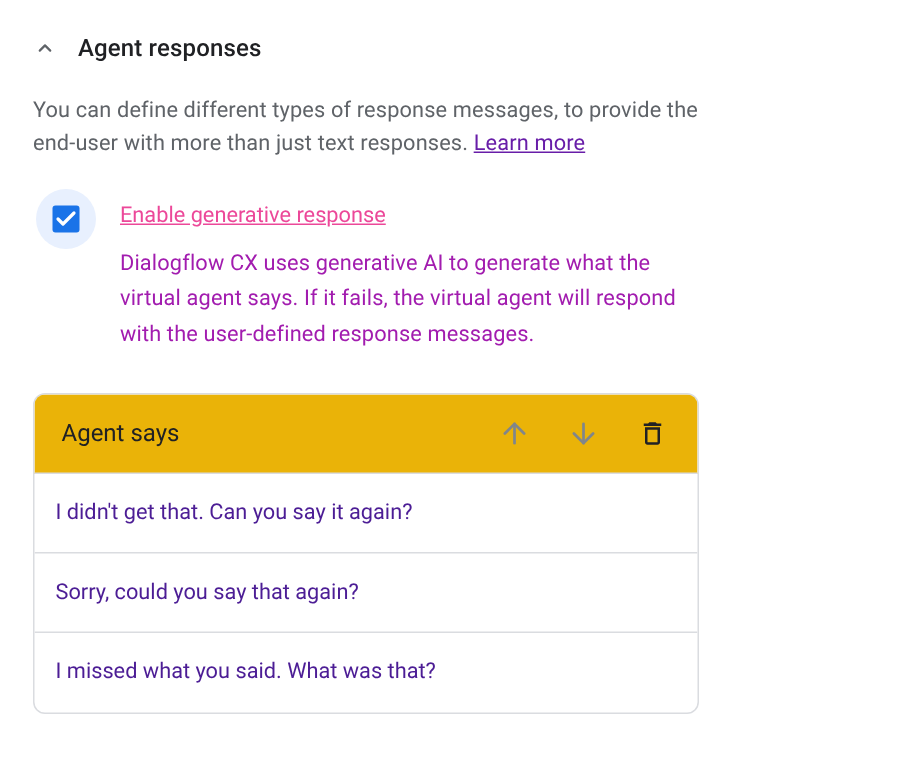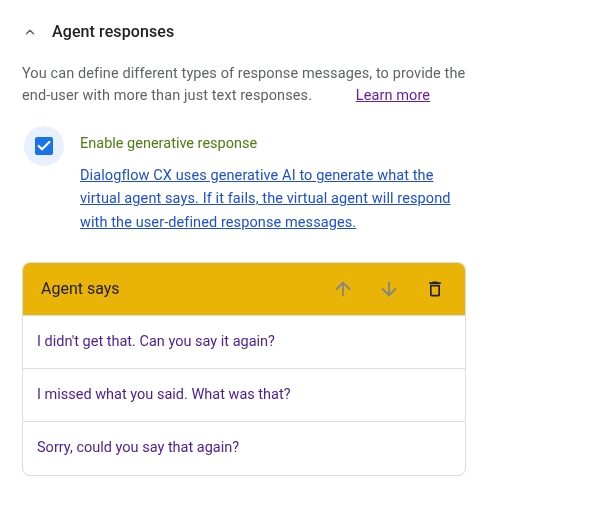--- a/index.html
+++ b/index.html
@@ -39,21 +39,20 @@
     font-size: 14.5px;
     line-height: 1.55;
     color: #5f6368;
     margin-bottom: 26px;
     letter-spacing: 0.1px;
   }
   .learn-more {
     color: #681da8;
     text-decoration: underline;
     cursor: pointer;
-    margin-left: 40px;
   }
   .toggle-row {
     display: flex;
     align-items: flex-start;
     gap: 16px;
     margin-bottom: 28px;
   }
   .checkbox-halo {
     width: 40px;
     height: 40px;
@@ -74,30 +73,30 @@
     background: #1a73e8;
     display: flex;
     align-items: center;
     justify-content: center;
   }
   .toggle-text {
     flex: 1;
   }
   .toggle-label {
     font-size: 14.5px;
-    color: #4d7c0f;
+    color: #ec4899;
     margin-bottom: 10px;
     line-height: 1.4;
+    text-decoration: underline;
   }
   .toggle-desc {
     font-size: 14.5px;
-    color: #1d4ed8;
+    color: #a21caf;
     line-height: 1.6;
     letter-spacing: 0.1px;
-    text-decoration: underline;
   }
   .card {
     border: 1px solid #dadce0;
     border-radius: 8px;
     overflow: hidden;
   }
   .card-header {
     display: flex;
     align-items: center;
     padding: 14px 18px;
@@ -184,18 +183,18 @@
         </div>
         <div class="icon-btn">
           <svg width="20" height="20" viewBox="0 0 24 24" fill="#202124">
             <path d="M6 19c0 1.1.9 2 2 2h8c1.1 0 2-.9 2-2V7H6v12zM8 9h8v10H8V9zm7.5-5l-1-1h-5l-1 1H5v2h14V4h-3.5z"></path>
           </svg>
         </div>
       </div>
     </div>
     <div id="rows-container">
         <div class="row">I didn't get that. Can you say it again?</div>
+        <div class="row">Sorry, could you say that again?</div>
         <div class="row">I missed what you said. What was that?</div>
-        <div class="row">Sorry, could you say that again?</div>
       </div>
   </div>
 
 </div>
 
 </body></html>

